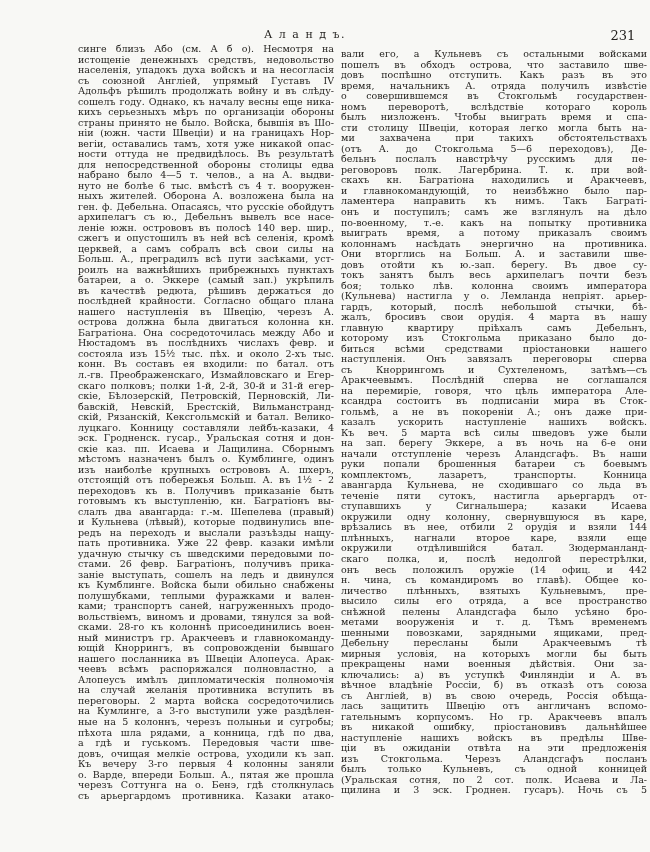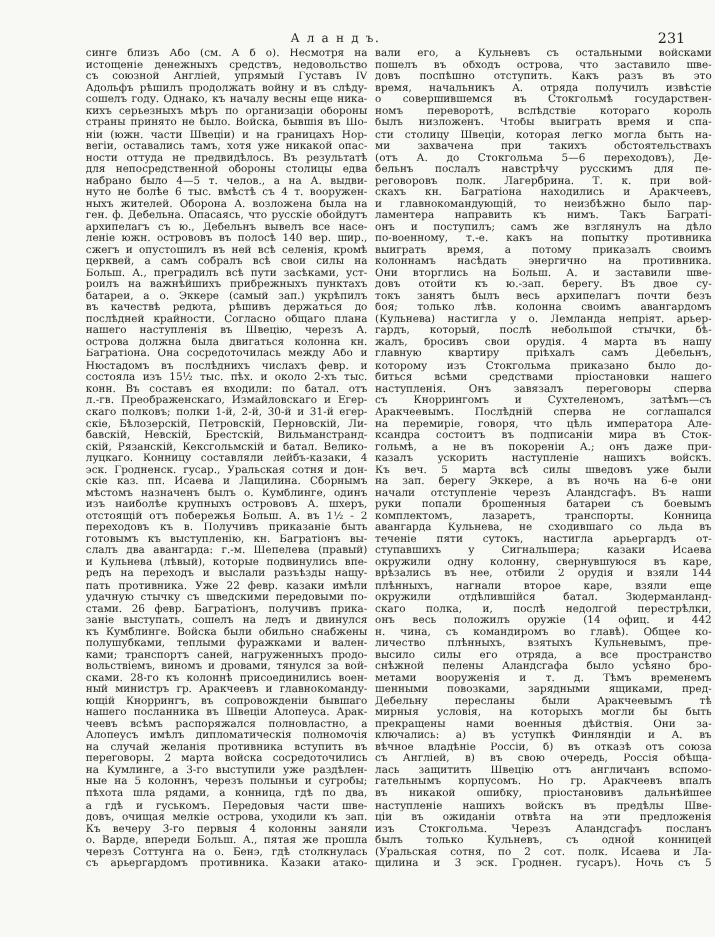--- a/index.html
+++ b/index.html
@@ -25,21 +25,21 @@
     font-weight: normal;
     font-size: 11px;
     letter-spacing: 1.5px;
     white-space: nowrap;
   }
   .page-number {
     position: absolute;
     top: 28px;
     left: 598px;
     width: 50px;
-    text-align: left;
+    text-align: center;
     font-size: 13px;
   }
   .columns {
     position: absolute;
     top: 44px;
     left: 78px;
     display: flex;
     gap: 7px;
     align-items: center;
   }
@@ -60,20 +60,21 @@
 </head>
 <body>
 
 <div class="page">
   <div class="header-title">А л а н д ъ.</div>
   <div class="page-number">231</div>
   <div class="columns">
     <div class="col col-left">
         <div class="line">синге близъ Або (см. А б о). Несмотря на</div>
         <div class="line">истощеніе денежныхъ средствъ, недовольство</div>
+        <div class="line">населенія, упадокъ духа войскъ и на несогласія</div>
         <div class="line">съ союзной Англіей, упрямый Густавъ IV</div>
         <div class="line">Адольфъ рѣшилъ продолжать войну и въ слѣду-</div>
         <div class="line">сошелъ году. Однако, къ началу весны еще ника-</div>
         <div class="line">кихъ серьезныхъ мѣръ по организаціи обороны</div>
         <div class="line">страны принято не было. Войска, бывшія въ Шо-</div>
         <div class="line">ніи (южн. части Швеціи) и на границахъ Нор-</div>
         <div class="line">вегіи, оставались тамъ, хотя уже никакой опас-</div>
         <div class="line">ности оттуда не предвидѣлось. Въ результатѣ</div>
         <div class="line">для непосредственной обороны столицы едва</div>
         <div class="line">набрано было 4—5 т. челов., а на А. выдви-</div>
@@ -153,21 +154,21 @@
         <div class="line">скахъ кн. Багратіона находились и Аракчеевъ,</div>
         <div class="line">и главнокомандующій, то неизбѣжно было пар-</div>
         <div class="line">ламентера направить къ нимъ. Такъ Баграті-</div>
         <div class="line">онъ и поступилъ; самъ же взглянулъ на дѣло</div>
         <div class="line">по-военному, т.-е. какъ на попытку противника</div>
         <div class="line">выиграть время, а потому приказалъ своимъ</div>
         <div class="line">колоннамъ насѣдать энергично на противника.</div>
         <div class="line">Они вторглись на Больш. А. и заставили шве-</div>
         <div class="line">довъ отойти къ ю.-зап. берегу. Въ двое су-</div>
         <div class="line">токъ занятъ былъ весь архипелагъ почти безъ</div>
-        <div class="line">боя; только лѣв. колонна своимъ авангардомъ</div>
+        <div class="line">боя; только лѣв. колонна своимъ императора</div>
         <div class="line">(Кульнева) настигла у о. Лемланда непріят. арьер-</div>
         <div class="line">гардъ, который, послѣ небольшой стычки, бѣ-</div>
         <div class="line">жалъ, бросивъ свои орудія. 4 марта въ нашу</div>
         <div class="line">главную квартиру пріѣхалъ самъ Дебельнъ,</div>
         <div class="line">которому изъ Стокгольма приказано было до-</div>
         <div class="line">биться всѣми средствами пріостановки нашего</div>
         <div class="line">наступленія. Онъ завязалъ переговоры сперва</div>
         <div class="line">съ Кноррингомъ и Сухтеленомъ, затѣмъ—съ</div>
         <div class="line">Аракчеевымъ. Послѣдній сперва не соглашался</div>
         <div class="line">на перемиріе, говоря, что цѣль императора Але-</div>

